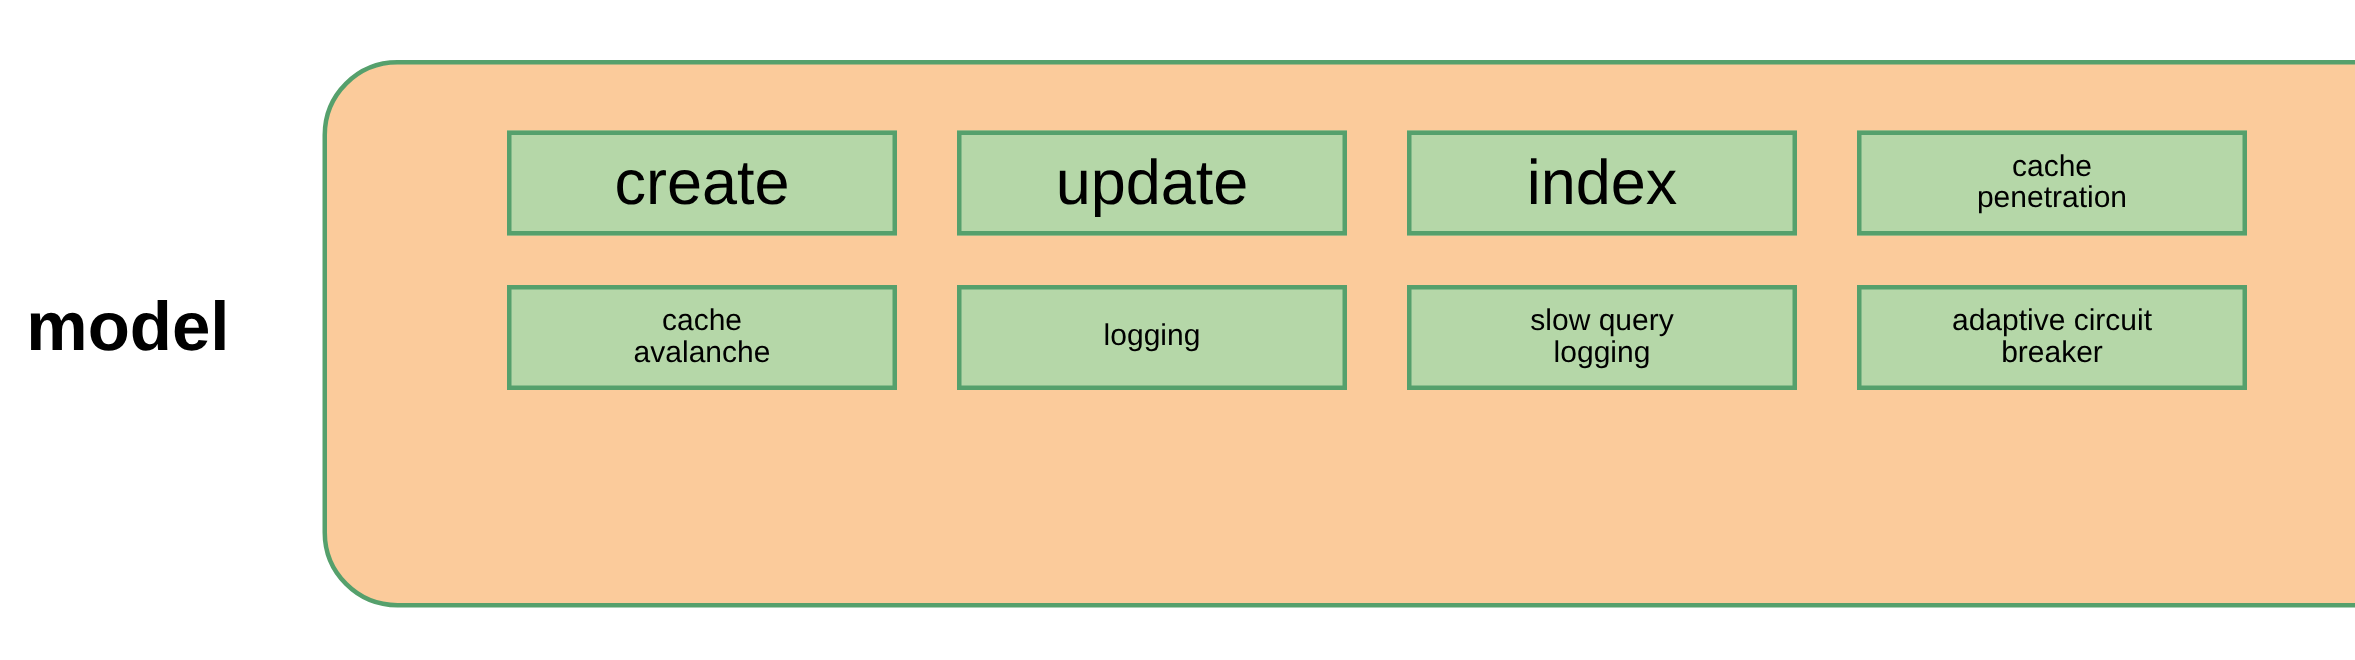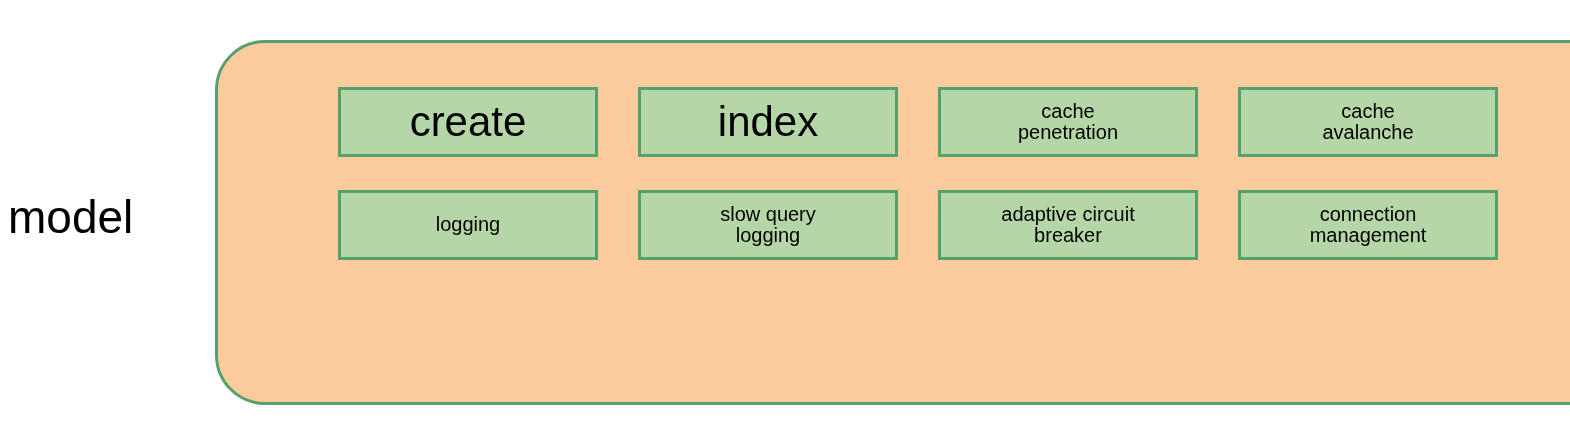--- a/index.html
+++ b/index.html
@@ -22,24 +22,25 @@
     position: relative;
     width: 1570px;
     height: 440px;
     background: var(--bg);
   }
   .model-label {
     position: absolute;
     left: 8px;
     top: 194px;
     width: 145px;
-    text-align: left;
+    text-align: right;
     font-size: 46px;
     line-height: 1;
     color: var(--text-color);
+    font-weight: bold;
   }
   .group-container {
     position: absolute;
     left: 215px;
     top: 40px;
     width: 1470px;
     height: 365px;
     background: var(--container-fill);
     border: 3px solid var(--border-green);
     border-radius: 50px;
@@ -70,29 +71,28 @@
 </head>
 <body>
 
 <div class="canvas">
 
   <div class="model-label">model</div>
 
   <div class="group-container">
 
     <div class="node header">create</div>
+    <div class="node header">update</div>
     <div class="node header">index</div>
 
     <div class="node sub">cache
 penetration</div>
     <div class="node sub">cache
 avalanche</div>
 
     <div class="node sub">logging</div>
     <div class="node sub">slow query
 logging</div>
     <div class="node sub">adaptive circuit
 breaker</div>
-    <div class="node sub">connection
-management</div>
 
   </div>
 </div>
 
 </body></html>

